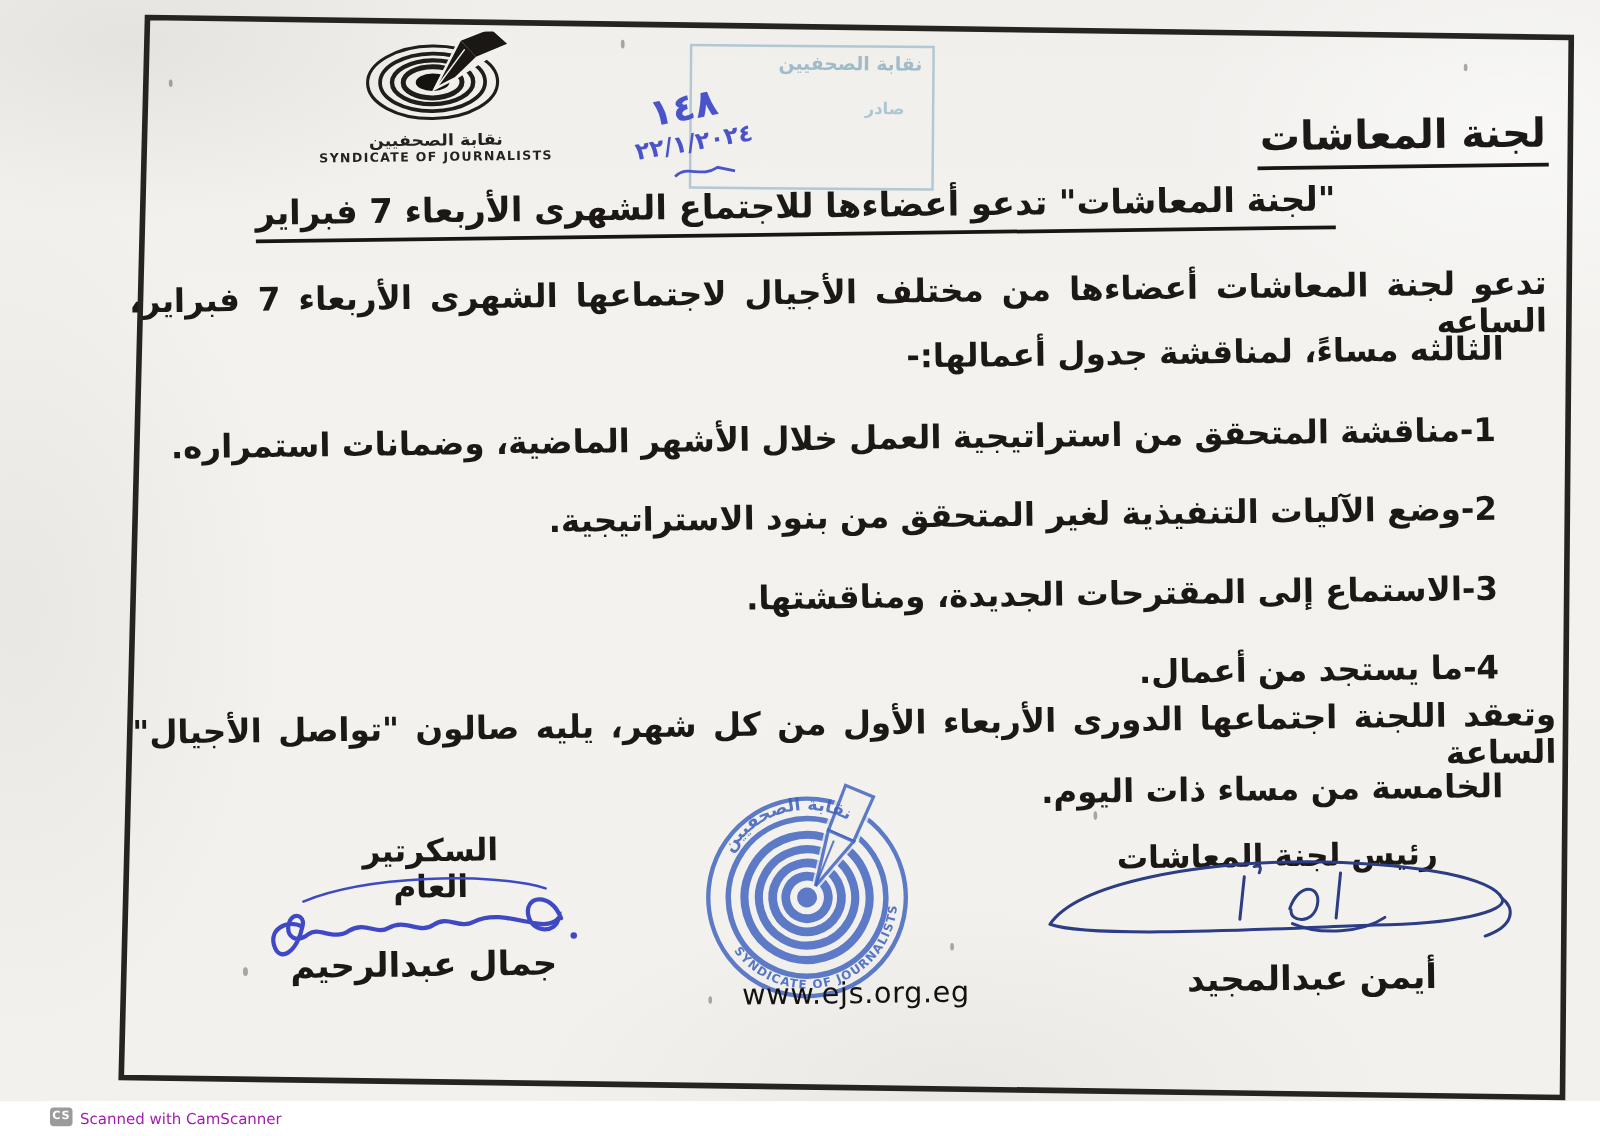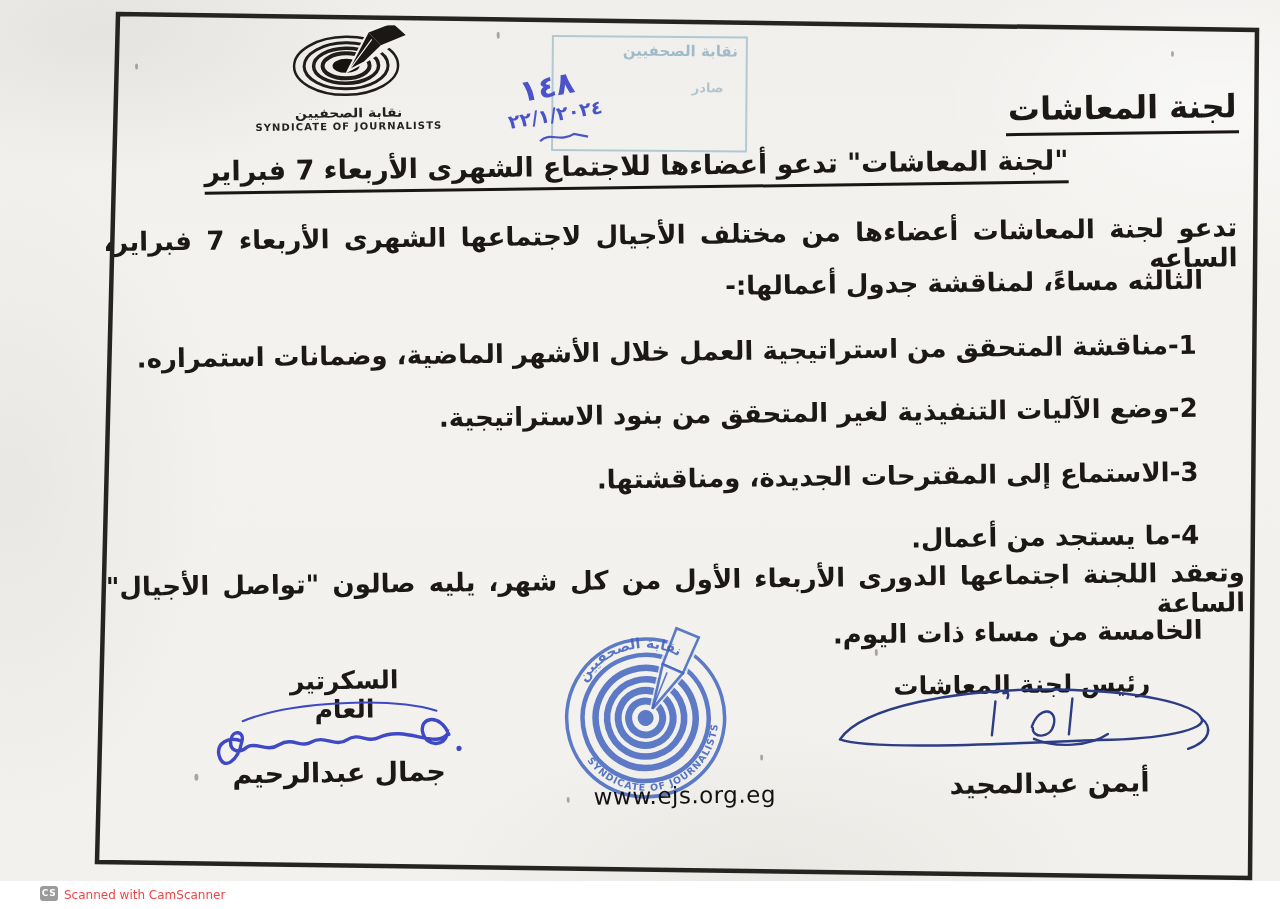--- a/index.html
+++ b/index.html
@@ -46,21 +46,21 @@
   #sec-name{left:228px;top:753px;font-size:27px;}
   #chair-sig{left:824px;top:690px;}
   #sec-sig{left:205px;top:688px;}
   
   #seal{left:547px;top:623px;}
   #website{left:589px;top:783px;font-size:23px;color:#141210;letter-spacing:.5px;font-weight:normal;}
   
   #footer-bar{left:12px;top:881px;width:1280px;height:28px;background:#ffffff;margin-left:24px;}
   #cs-badge{position:absolute;left:4px;top:5px;width:18px;height:15px;background:#9b9b9b;border-radius:3px;
      color:#fff;font-size:9px;font-weight:bold;text-align:center;line-height:15px;letter-spacing:.5px;}
-  #cs-text{position:absolute;left:28px;top:7px;font-size:12px;color:#ef4444;}
+  #cs-text{position:absolute;left:28px;top:7px;font-size:12px;color:#a21caf;}
   .speck{position:absolute;background:#6b6862;border-radius:50%;opacity:.55;}
 </style>
 </head>
 <body>
 
 <div id="paper" class="abs"></div>
 
 <div id="content" class="abs">
 
   <div id="logo-block" class="abs">

